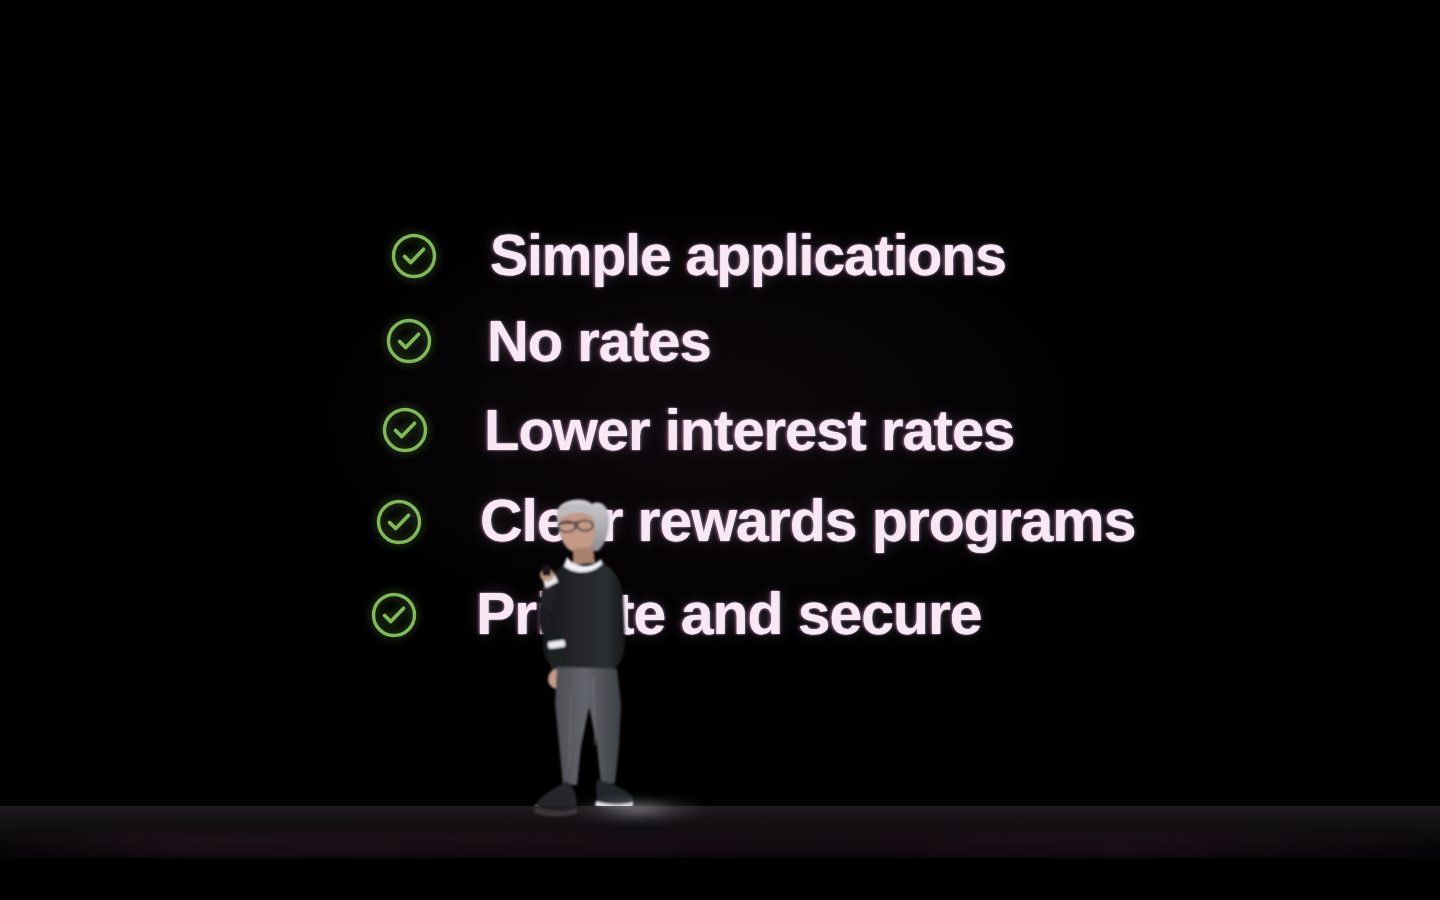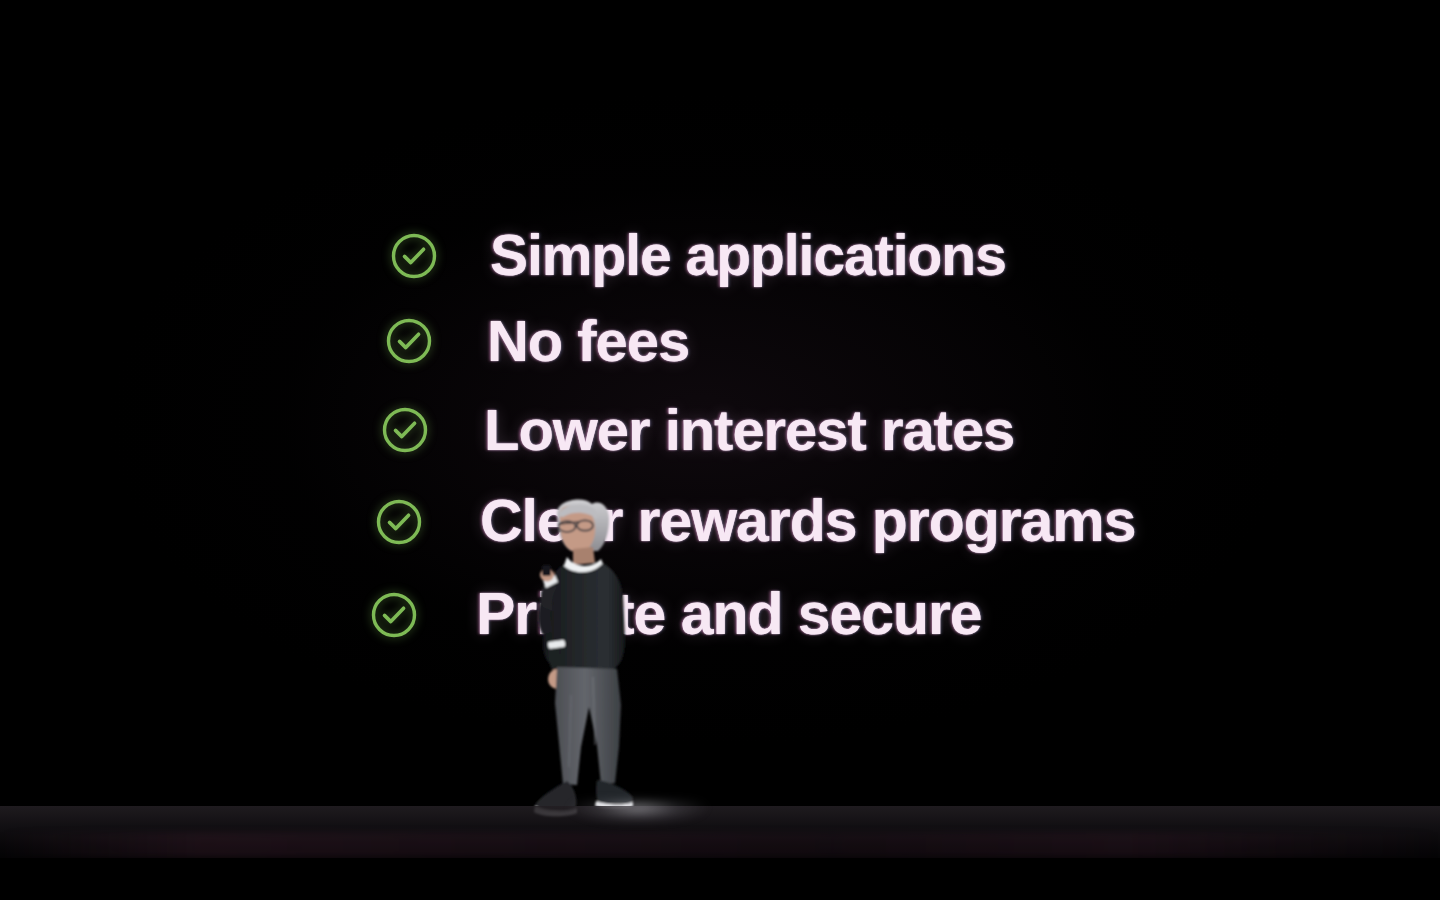--- a/index.html
+++ b/index.html
@@ -159,21 +159,21 @@
     </div>
 
     <div class="bullet" id="row1">
       <span class="check-icon">
         <svg width="52" height="52" viewBox="0 0 52 52">
           <circle cx="26" cy="26" r="20.5" fill="none" stroke="#7eba55" stroke-width="3.4"></circle>
           <path d="M16.5 26.4 L22.8 32.6 L35.6 19.2" fill="none" stroke="#7eba55" stroke-width="3.6" stroke-linecap="round" stroke-linejoin="round"></path>
         </svg>
       </span>
       <span class="gap"></span>
-      <span class="bullet-text">No fees</span>
+      <span class="bullet-text">No rates</span>
     </div>
 
     <div class="bullet" id="row2">
       <span class="check-icon">
         <svg width="52" height="52" viewBox="0 0 52 52">
           <circle cx="26" cy="26" r="20.5" fill="none" stroke="#7eba55" stroke-width="3.4"></circle>
           <path d="M16.5 26.4 L22.8 32.6 L35.6 19.2" fill="none" stroke="#7eba55" stroke-width="3.6" stroke-linecap="round" stroke-linejoin="round"></path>
         </svg>
       </span>
       <span class="gap"></span>

